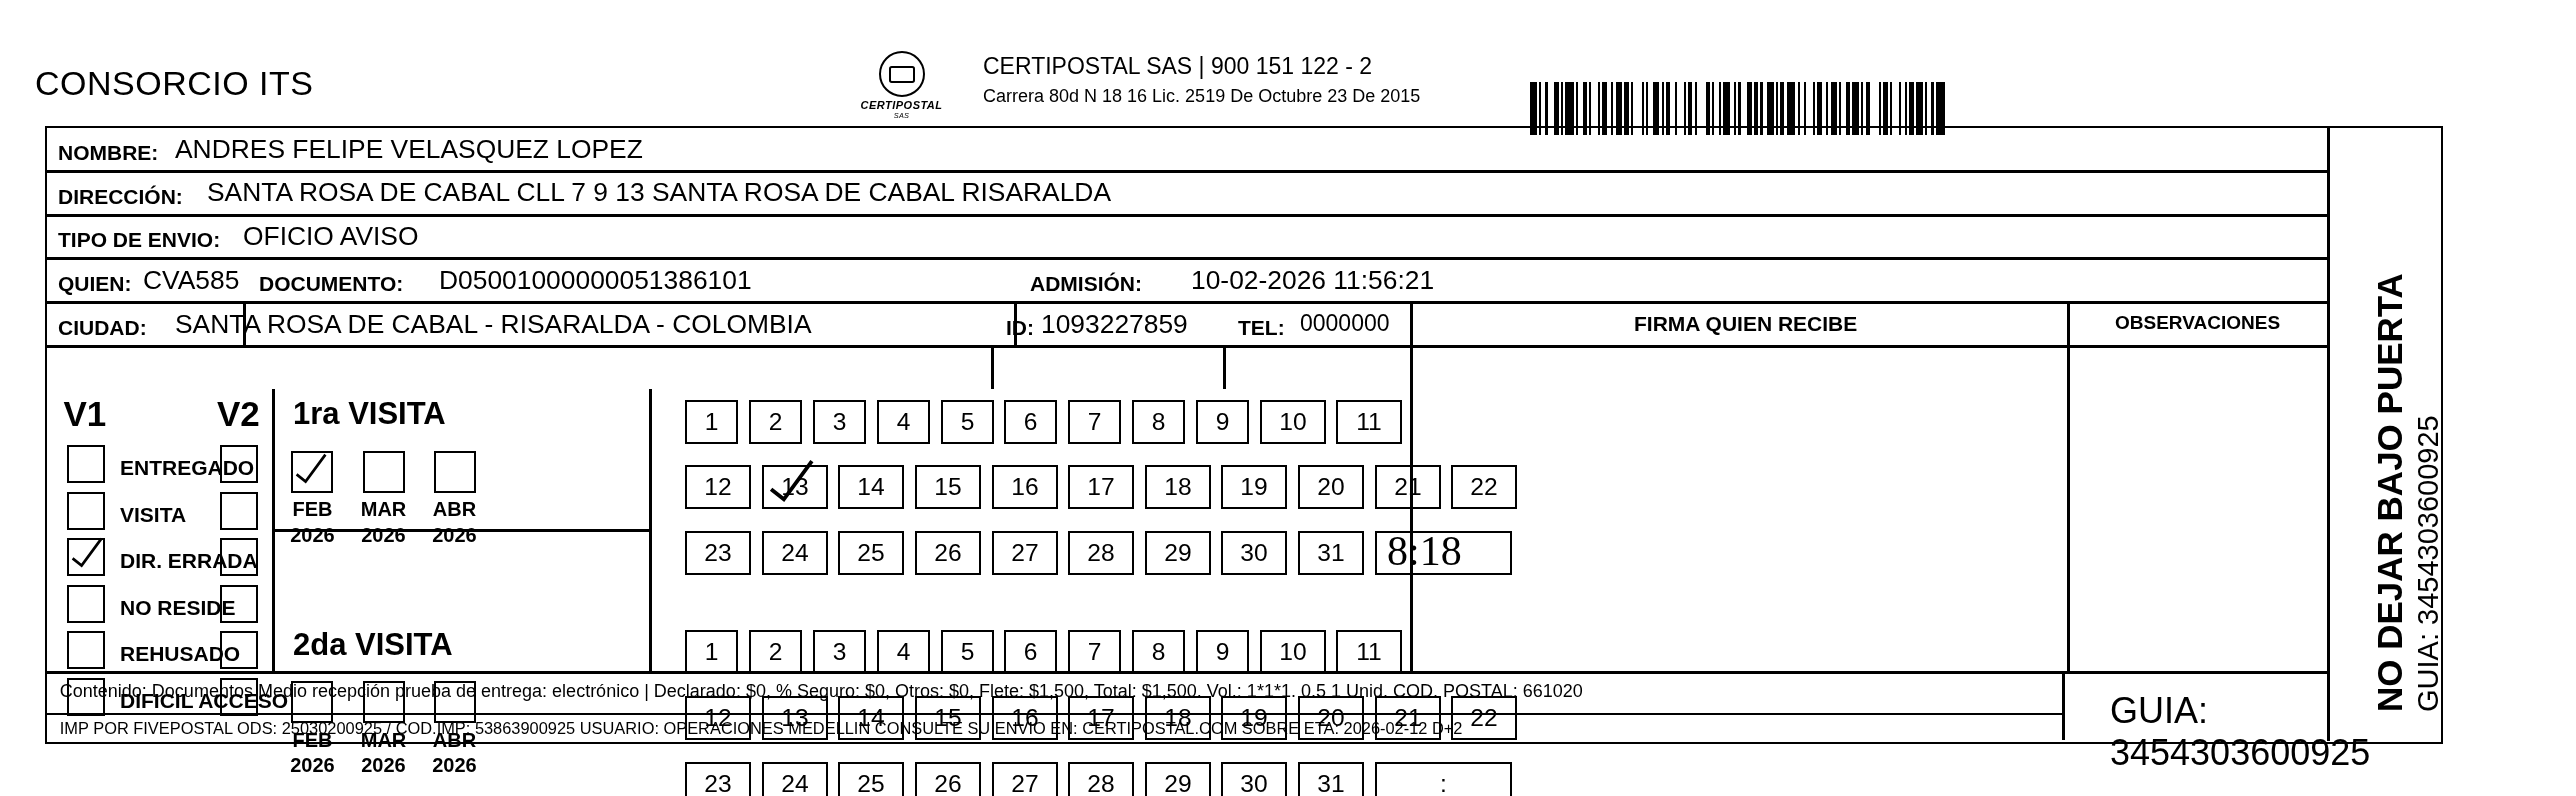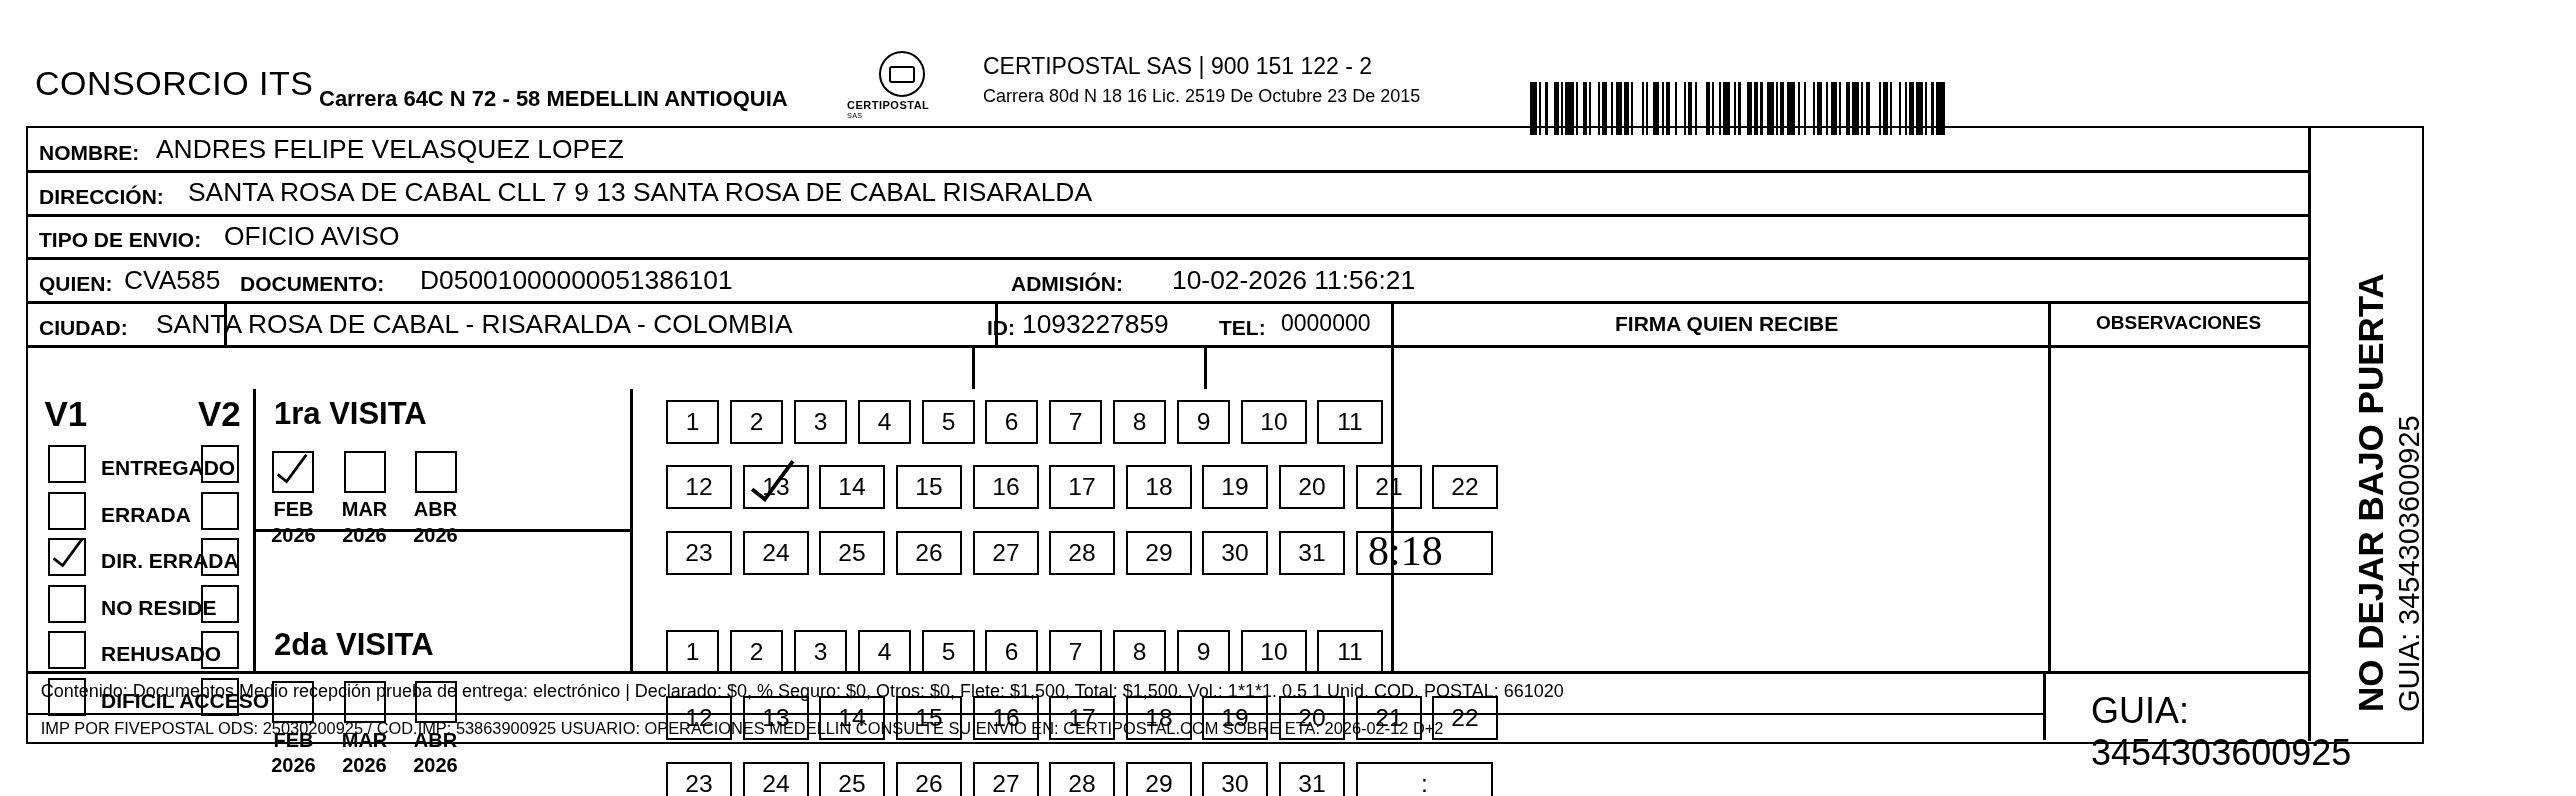--- a/index.html
+++ b/index.html
@@ -4,34 +4,34 @@
 <style>
   html,body{margin:0;padding:0;background:#fff;}
   body{width:2576px;height:797px;font-family:"Liberation Sans",sans-serif;color:#000;}
   .sheet{position:relative;width:2576px;height:797px;overflow:hidden;}
 
   
   .header{position:absolute;left:35px;top:44px;width:2389px;height:78px;}
   .consorcio{position:absolute;left:0;top:20px;font-size:34px;letter-spacing:0.5px;}
   .nit{position:absolute;left:284px;top:11px;font-size:22px;font-weight:bold;white-space:nowrap;}
   .nit2{position:absolute;left:284px;top:42px;font-size:22px;font-weight:bold;white-space:nowrap;}
-  .logo{position:absolute;left:812px;top:7.3px;width:109px;}
+  .logo{position:absolute;left:812px;top:7.3px;width:109px;text-align:center;font-style:italic;}
   .logo-circle{width:42px;height:42px;border:2.7px solid #000;border-radius:50%;margin:0 auto;position:relative;}
   .logo-circle:after{content:"";position:absolute;left:8.2px;top:12.8px;width:22px;height:12.8px;border:2.7px solid #000;border-radius:2.7px;}
   .logo-txt{font-size:11px;font-weight:bold;letter-spacing:0.5px;margin-top:1.8px;}
   .logo-txt2{font-size:7.3px;letter-spacing:0.3px;}
   .certipostal1{position:absolute;left:948px;top:9px;font-size:23px;white-space:nowrap;}
   .certipostal2{position:absolute;left:948px;top:42px;font-size:18px;white-space:nowrap;}
 
   
   .barcode{position:absolute;left:1495px;top:38px;width:748px;height:53px;display:flex;align-items:stretch;}
   .barcode i{display:block;background:#000;height:100%;}
 
   
-  .mainbox{position:absolute;left:26px;top:126px;width:2398px;height:618px;border:2.7px solid #000;box-sizing:border-box;}
+  .mainbox{position:absolute;left:45px;top:126px;width:2398px;height:618px;border:2.7px solid #000;box-sizing:border-box;}
   .vline{position:absolute;background:#000;}
   .hline{position:absolute;background:#000;}
 
   .lbl{font-size:21px;font-weight:bold;}
   .val{font-size:26.4px;}
   .row-txt{position:absolute;white-space:nowrap;}
 
   
   .vstrip{position:absolute;right:0;top:0;width:109px;height:100%;}
   .vstrip .rot{position:absolute;transform-origin:left top;transform:rotate(-90deg);white-space:nowrap;}
@@ -61,21 +61,20 @@
   .tick{position:absolute;width:36px;height:36px;}
   .tick svg{width:100%;height:100%;}
 </style>
 </head>
 <body>
 
 <div class="sheet">
 
   <div class="header">
     <div class="consorcio">CONSORCIO ITS</div>
-    <div class="nit2">Carrera 64C N 72 - 58 MEDELLIN ANTIOQUIA</div>
 
     <div class="logo">
       <div class="logo-circle"></div>
       <div class="logo-txt">CERTIPOSTAL</div>
       <div class="logo-txt2">SAS</div>
     </div>
 
     <div class="certipostal1">CERTIPOSTAL SAS | 900 151 122 - 2</div>
     <div class="certipostal2">Carrera 80d N 18 16  Lic. 2519 De Octubre 23 De 2015</div>
 
@@ -249,21 +248,21 @@
     <div class="hline" style="left:1363px;top:217px;width:919px;height:2.7px;"></div>
 
     <div id="checklist">
         <span class="row-txt" style="left:16.4px;top:266px;font-size:35px;font-weight:bold;">V1</span>
         <span class="row-txt" style="left:170px;top:266px;font-size:35px;font-weight:bold;">V2</span>
         <div class="cb" style="left:20px;top:317px;"></div>
         <div class="cb" style="left:173px;top:317px;"></div>
         <span class="cbl" style="left:73px;top:328px;">ENTREGADO</span>
         <div class="cb" style="left:20px;top:364px;"></div>
         <div class="cb" style="left:173px;top:364px;"></div>
-        <span class="cbl" style="left:73px;top:375px;">ERRADA</span>
+        <span class="cbl" style="left:73px;top:375px;">VISITA</span>
         <div class="cb" style="left:20px;top:410px;">
           <div class="tick" style="left:0;top:-5.5px;"><svg viewBox="0 0 40 40">
               <path d="M4 26 L14 34 L36 4" stroke="#000" stroke-width="3" fill="none"></path>
             </svg></div>
         </div>
         <div class="cb" style="left:173px;top:410px;"></div>
         <span class="cbl" style="left:73px;top:421px;">DIR. ERRADA</span>
         <div class="cb" style="left:20px;top:457px;"></div>
         <div class="cb" style="left:173px;top:457px;"></div>
         <span class="cbl" style="left:73px;top:468px;">NO RESIDE</span>

